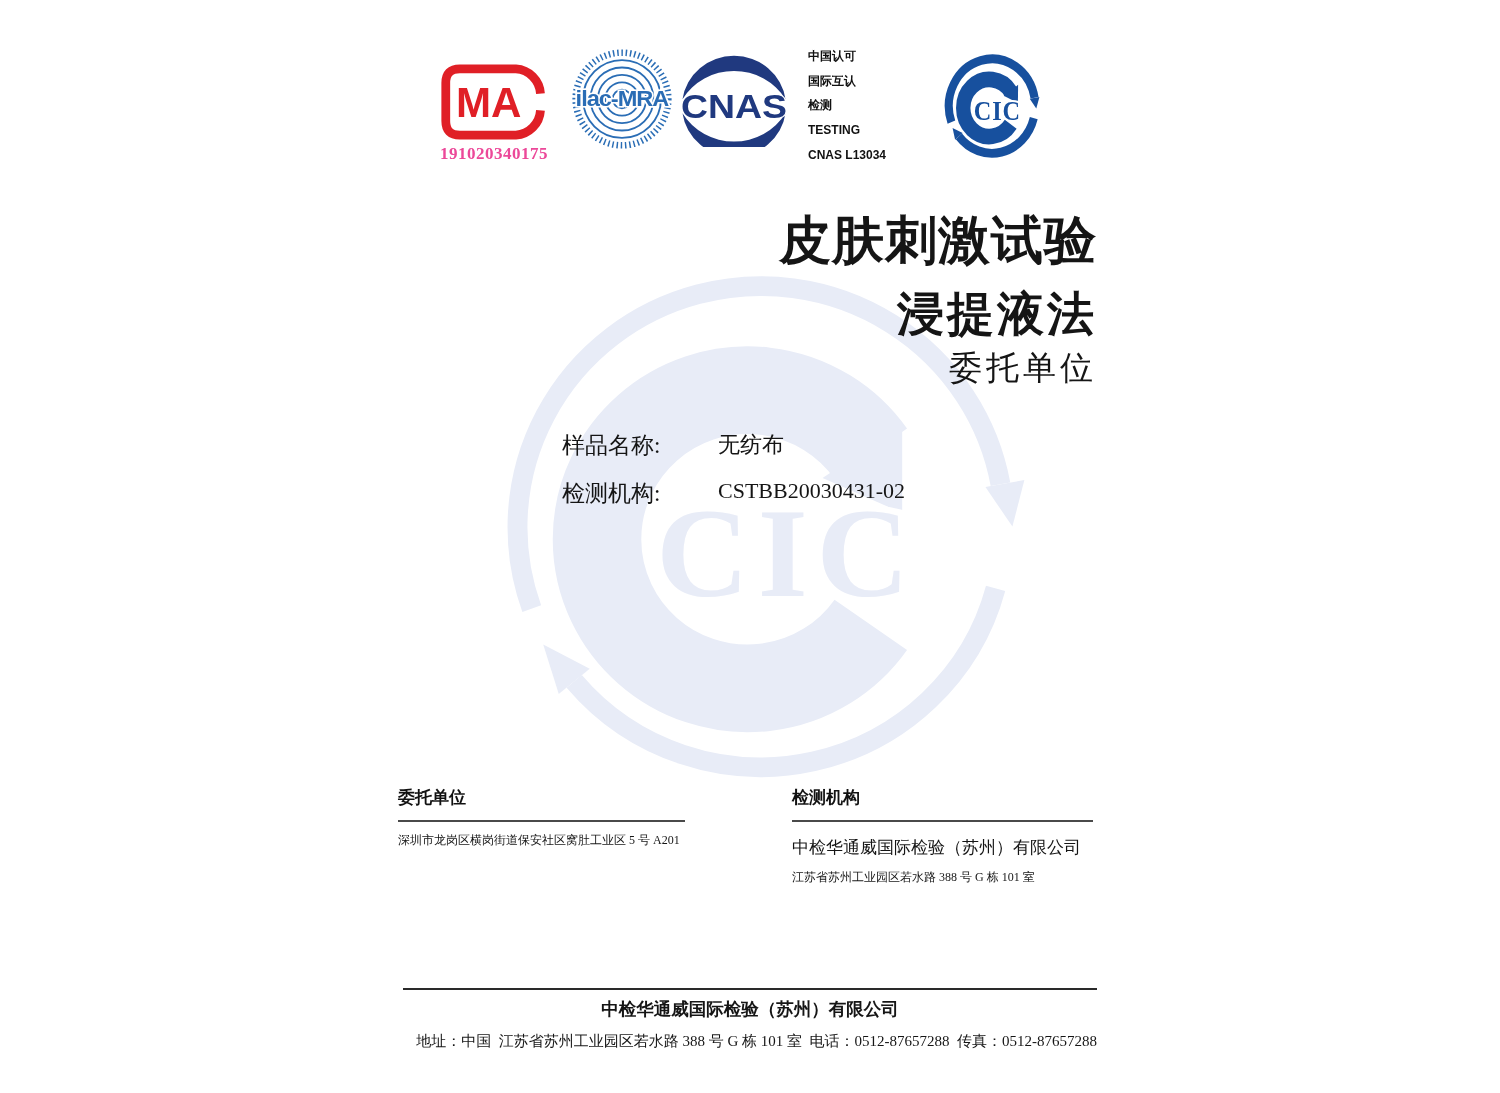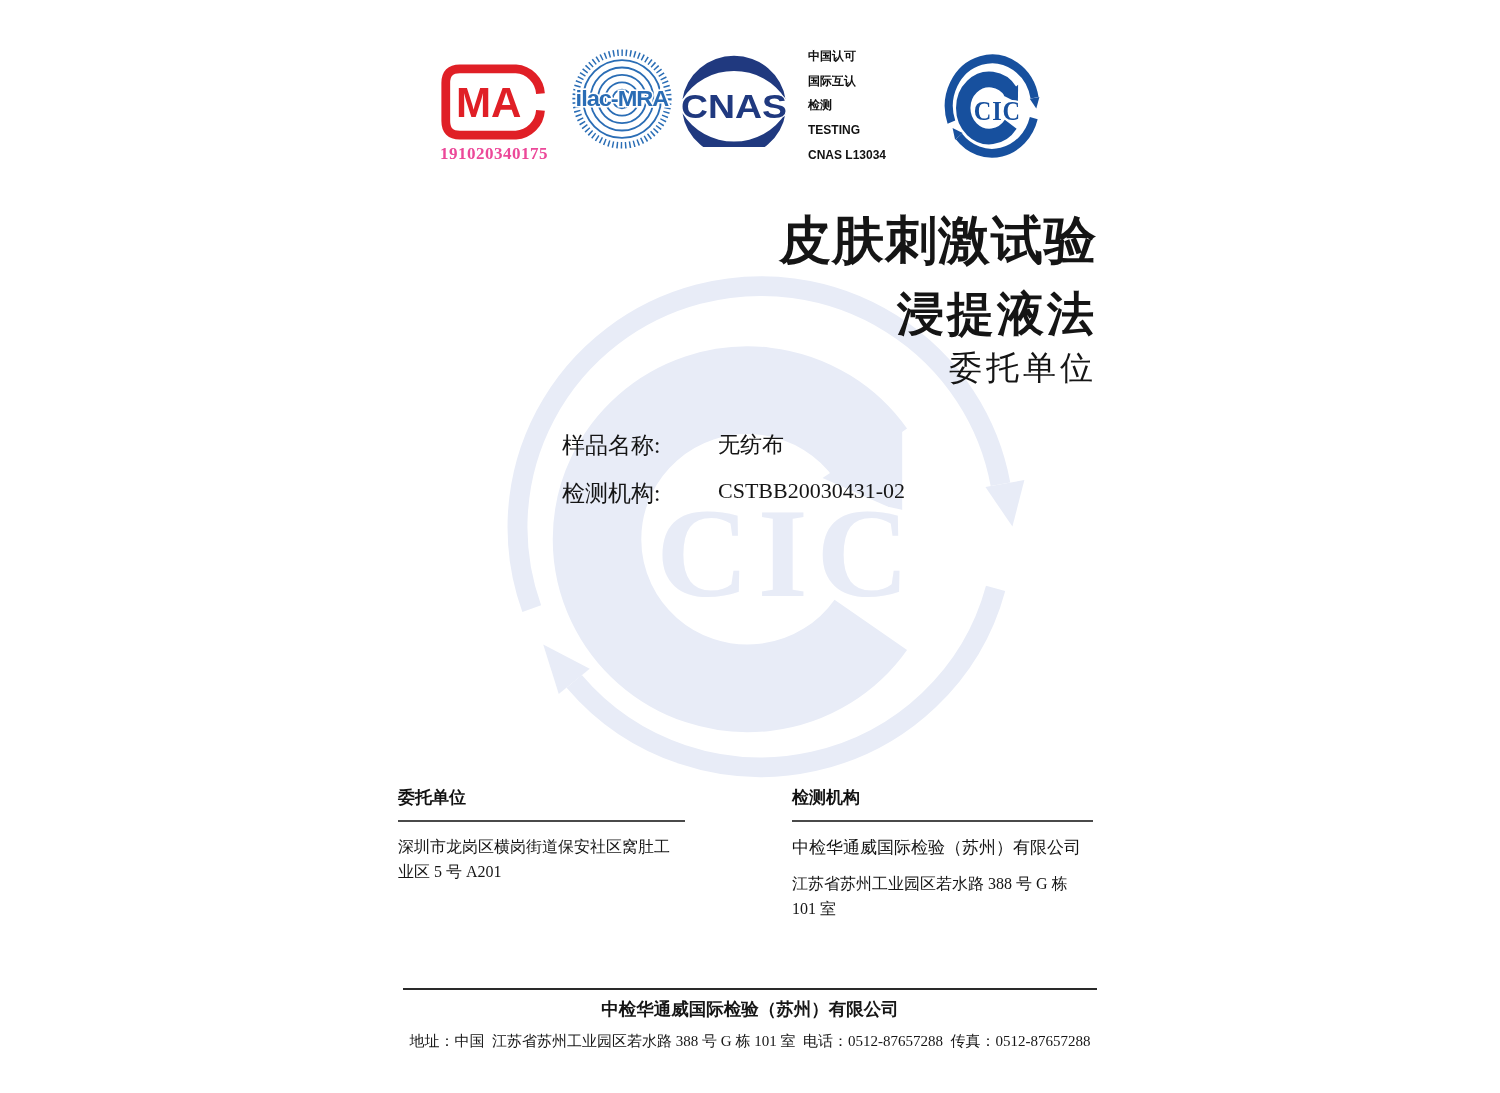--- a/index.html
+++ b/index.html
@@ -31,25 +31,25 @@
   .fld-value{left:718px;font-size:22px;z-index:2;}
   #f1l,#f1v{top:430px;} #f2l,#f2v{top:478px;}
   
   .party{z-index:2;}
   #party-client{left:398px;top:786px;width:287px;}
   #party-lab{left:792px;top:786px;width:301px;}
   .party-heading{font-family:"Liberation Sans","DejaVu Sans",sans-serif;
     font-weight:bold;font-size:17px;color:#111;}
   .party-rule{border:none;border-top:2px solid #4a4a4a;margin:11px 0 0 0;}
   .party-name{font-size:17px;margin-top:14px;}
-  .party-address{font-size:16px;line-height:25px;margin-top:12px;}
+  .party-address{font-size:12px;line-height:25px;margin-top:6px;}
   
   #footer{left:403px;top:988px;width:694px;border-top:2px solid #2a2a2a;z-index:2;}
   .footer-company{text-align:center;font-weight:bold;font-size:17.5px;margin-top:7px;}
-  .footer-contact{text-align:center;font-size:15px;margin-top:11px;white-space:pre;}
+  .footer-contact{text-align:right;font-size:15px;margin-top:11px;white-space:pre;}
   svg text{dominant-baseline:auto;}
 </style>
 </head>
 <body>
 
 <svg id="watermark" class="abs" viewBox="0 0 122 122" preserveAspectRatio="none" color="#e8ecf7">
   <path d="M8.3 78.8 A55 55 0 1 1 114.2 50.45" fill="none" stroke="currentColor" stroke-width="4.5"></path>
   <path d="M119.6 49.5 L110.8 51.1 L116.9 60.1 Z" fill="currentColor"></path>
   <path d="M113.1 74.2 A55 55 0 0 1 17.9 95.4" fill="none" stroke="currentColor" stroke-width="4.5"></path>
   <path d="M21.4 92.5 L14.4 98.3 L10.9 87 Z" fill="currentColor"></path>

